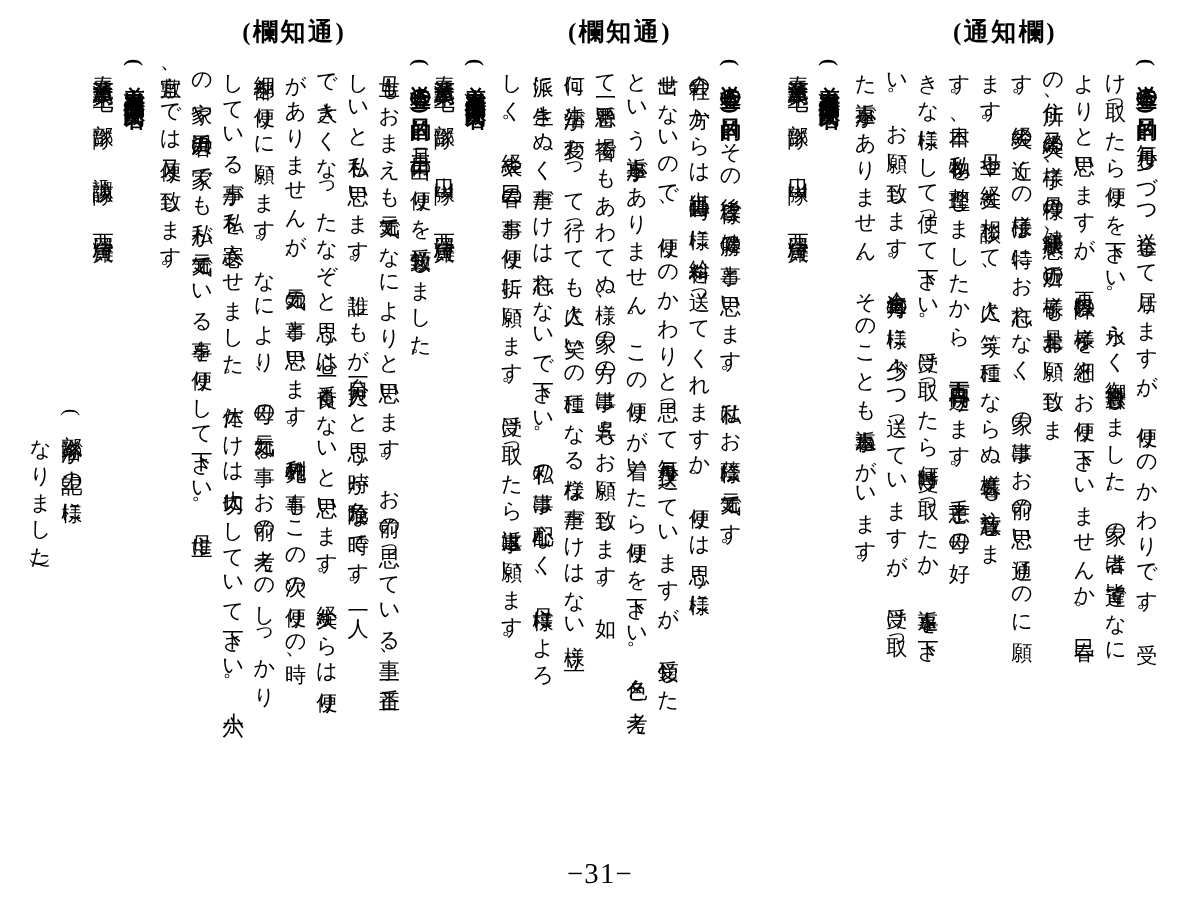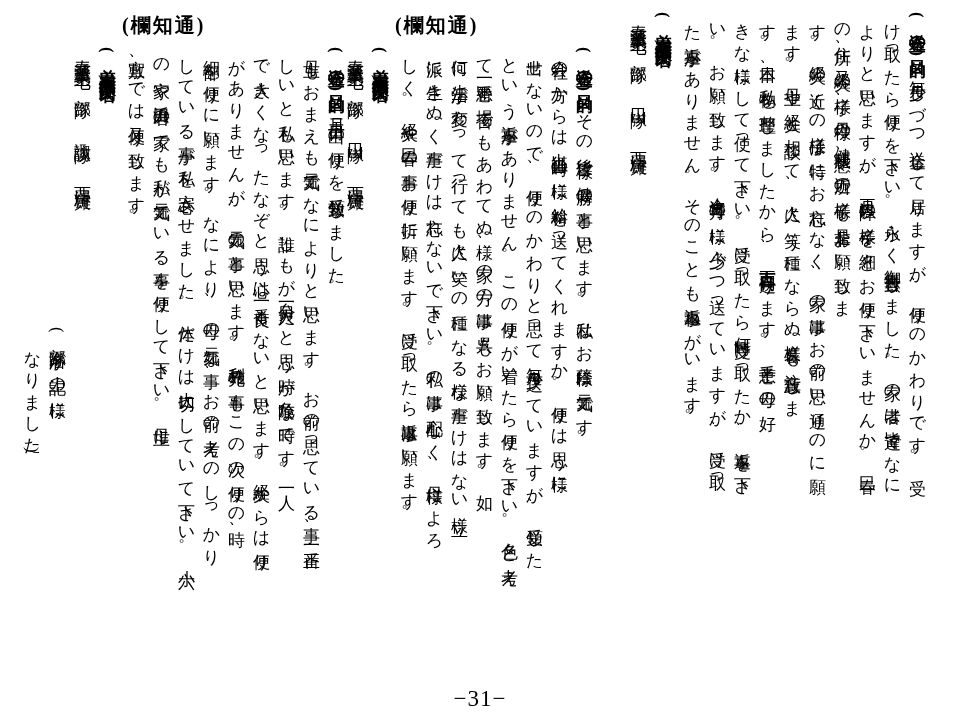--- a/index.html
+++ b/index.html
@@ -3,21 +3,21 @@
 <meta charset="utf-8">
 <style>
   html,body{margin:0;padding:0;background:#fff;}
   .page{
     position:relative;width:960px;height:720px;background:#ffffff;
     color:#000;font-family:"Liberation Serif","DejaVu Serif",serif;
     overflow:hidden;
   }
   .section{position:absolute;top:12px;}
   .sec-header{
-    font-weight:bold;font-size:20px;
+    font-weight:bold;font-size:20px;text-align:center;
     letter-spacing:2px;margin:0 0 8px 0;white-space:nowrap;
   }
   .vbody{
     writing-mode:vertical-rl;
     text-orientation:mixed;
     height:666px;
     font-size:17px;
     letter-spacing:2.2px;
     margin-left:auto;
     line-height:25px;
@@ -43,20 +43,21 @@
     position:absolute;left:0;right:0;bottom:8px;
     text-align:center;font-size:23px;letter-spacing:1px;
   }
 </style>
 </head>
 <body>
 
 <div class="page">
 
   <div class="section sec1">
+    <div class="sec-header">(通知欄)</div>
     <div class="vbody">
       <p class="col"><b class="purpose">(送金の目的)</b><span class="rest">毎月少しづつ送金して居りますが、便りのかわりです。受</span></p>
       <p class="col">け取ったら便りを下さい。永らく御無音致しました。家の者は皆達でなに</p>
       <p class="col">よりと思いますが、正月以降の様子を細々とお便り下さいませんか。巳春</p>
       <p class="col">の住所、又経夫の様子、母様の健康状態、近所の様子も是非お願い致しま</p>
       <p class="col">す。経夫の近くの様子は特にお忘れなく、家の事はお前の思い通りのに願</p>
       <p class="col">ます。母上や経夫と相談して、人々に笑う種にならぬ様暮々も注意致しま</p>
       <p class="col">す。本日、私物を整理しましたから、志五百円送ります。千恵子と母の好</p>
       <p class="col">きな様にして使って下さい。受け取ったら何時受け取ったか、返事を下さ</p>
       <p class="col">い。お願い致します。今迄毎月の様に少々づつ送っていますが、受け取っ</p>

